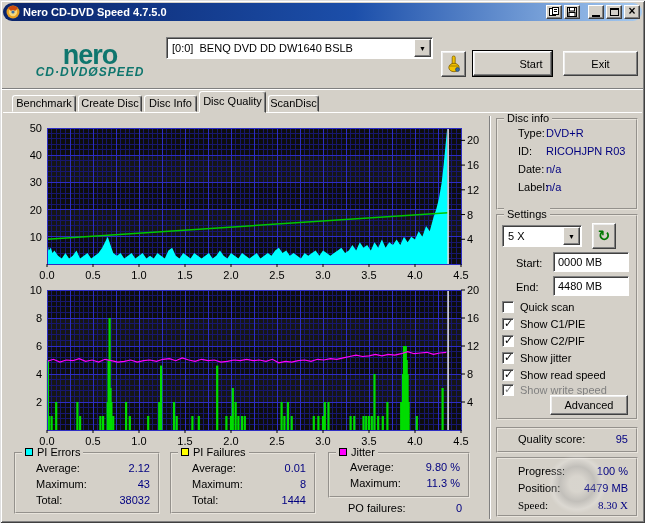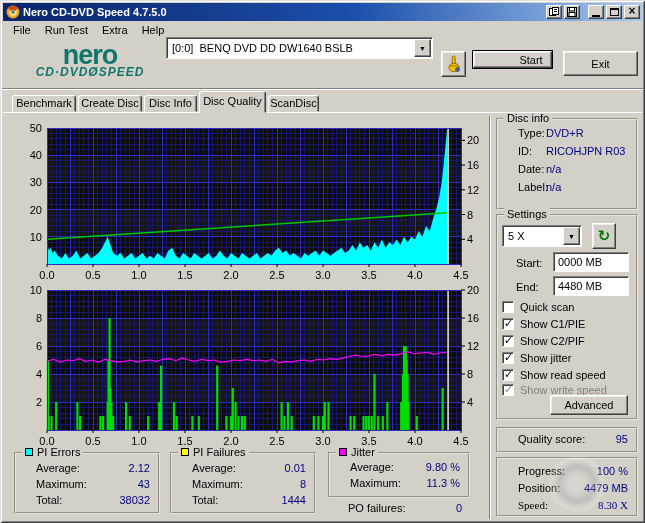--- a/index.html
+++ b/index.html
@@ -1,21 +1,21 @@
 <!DOCTYPE html>
 <html><head>
 <meta charset="utf-8">
 <style>
   html,body{margin:0;padding:0;background:#9a9a9a;font-family:"Liberation Sans","DejaVu Sans",sans-serif;}
   *{box-sizing:border-box;}
   .window{position:relative;width:645px;height:523px;background:#d4d0c8;overflow:hidden;
     box-shadow:inset 1px 1px 0 #dfdfdf, inset -1px -1px 0 #404040, inset 2px 2px 0 #fff, inset -2px -2px 0 #808080;}
   
   .titlebar{position:absolute;left:3px;top:3px;right:3px;height:18px;display:flex;align-items:center;
-    background:linear-gradient(90deg,#0a246a 0%,#1c4faa 55%,#a6caf0 100%);padding:0 2px;}
+    background:linear-gradient(90deg,#0a246a 0%,#1c4faa 55%,#a6caf0 100%);padding:0 2px;border-radius:9px;}
   .titlebar .ticon{width:14px;height:14px;margin:0 3px 0 1px;flex:0 0 auto;}
   .titlebar .ttext{flex:1;color:#fff;font-weight:bold;font-size:11px;line-height:18px;white-space:nowrap;overflow:hidden;}
   .tbtn{width:16px;height:14px;background:#d4d0c8;border:1px solid;border-color:#fff #404040 #404040 #fff;
     box-shadow:inset -1px -1px 0 #808080;margin-left:2px;display:flex;align-items:center;justify-content:center;
     font-size:9px;line-height:1;color:#000;flex:0 0 auto;}
   .tbtn.gap{margin-left:8px;}
   .glyph-min{width:8px;height:2px;background:#000;margin-top:7px;}
   .glyph-max{width:9px;height:8px;border:1px solid #000;border-top:2px solid #000;}
   .glyph-close{font-size:12px;font-weight:bold;margin-top:-2px;}
   
@@ -29,21 +29,21 @@
     box-shadow:inset 1px 1px 0 #404040;display:flex;align-items:center;}
   .combo .ctext{flex:1;font-size:11px;padding:0 5px;white-space:pre;overflow:hidden;color:#000;}
   .combo .carrow{width:17px;height:calc(100% - 2px);margin:1px;background:#d4d0c8;border:1px solid;
     border-color:#fff #404040 #404040 #fff;box-shadow:inset -1px -1px 0 #808080;
     display:flex;align-items:center;justify-content:center;font-size:7px;color:#000;}
   #drive-combo{left:166px;top:37px;width:267px;height:22px;justify-content:center;}
   .btn{position:absolute;background:#d4d0c8;border:1px solid;border-color:#fff #404040 #404040 #fff;
     box-shadow:inset -1px -1px 0 #808080, inset 1px 1px 0 #eee;font-size:11px;color:#000;
     display:flex;align-items:center;justify-content:center;}
   #eject-btn{left:441px;top:51px;width:25px;height:26px;}
-  #start-btn{left:473px;top:51px;width:79px;height:17px;box-shadow:inset -1px -1px 0 #808080, inset 1px 1px 0 #eee, 0 0 0 1px #000;padding-left:37px;}
+  #start-btn{left:473px;top:51px;width:79px;height:25px;box-shadow:inset -1px -1px 0 #808080, inset 1px 1px 0 #eee, 0 0 0 1px #000;padding-left:37px;}
   #exit-btn{left:563px;top:51px;width:75px;height:25px;}
   .hgroove{position:absolute;left:2px;right:2px;height:1px;background:#808080;box-shadow:0 1px 0 #fff;}
   
   .tab{position:absolute;top:95px;height:17px;background:#d4d0c8;border:1px solid;border-color:#fff #404040 #d4d0c8 #fff;
     border-radius:3px 3px 0 0;box-shadow:inset -1px 0 0 #808080;font-size:11px;line-height:15px;text-align:center;z-index:1;}
   .tab.active{top:91px;height:22px;line-height:19px;z-index:3;}
   .contentedge{position:absolute;left:3px;right:3px;top:112px;height:1px;background:#fff;z-index:2;}
   .vgroove{position:absolute;left:489px;top:116px;width:1px;height:403px;background:#808080;box-shadow:1px 0 0 #fff;}
   
   svg.chart{position:absolute;font-family:"Liberation Sans","DejaVu Sans",sans-serif;font-size:11px;}
@@ -107,26 +107,20 @@
         <div class="glyph-min"></div>
       </div>
     <div class="tbtn">
         <div class="glyph-max"></div>
       </div>
     <div class="tbtn">
         <span class="glyph-close">×</span>
       </div>
   </div>
 
-  <div class="menubar">
-    <span class="menuitem">File</span>
-    <span class="menuitem">Run Test</span>
-    <span class="menuitem">Extra</span>
-    <span class="menuitem">Help</span>
-  </div>
 
   <div class="logo">
     <div class="l1">nero</div>
     <div class="l2">CD·DVDØSPEED</div>
   </div>
   <div class="combo" id="drive-combo">
     <span class="ctext">[0:0]  BENQ DVD DD DW1640 BSLB</span>
     <span class="carrow">▼</span>
   </div>
   <div class="btn" id="eject-btn">

